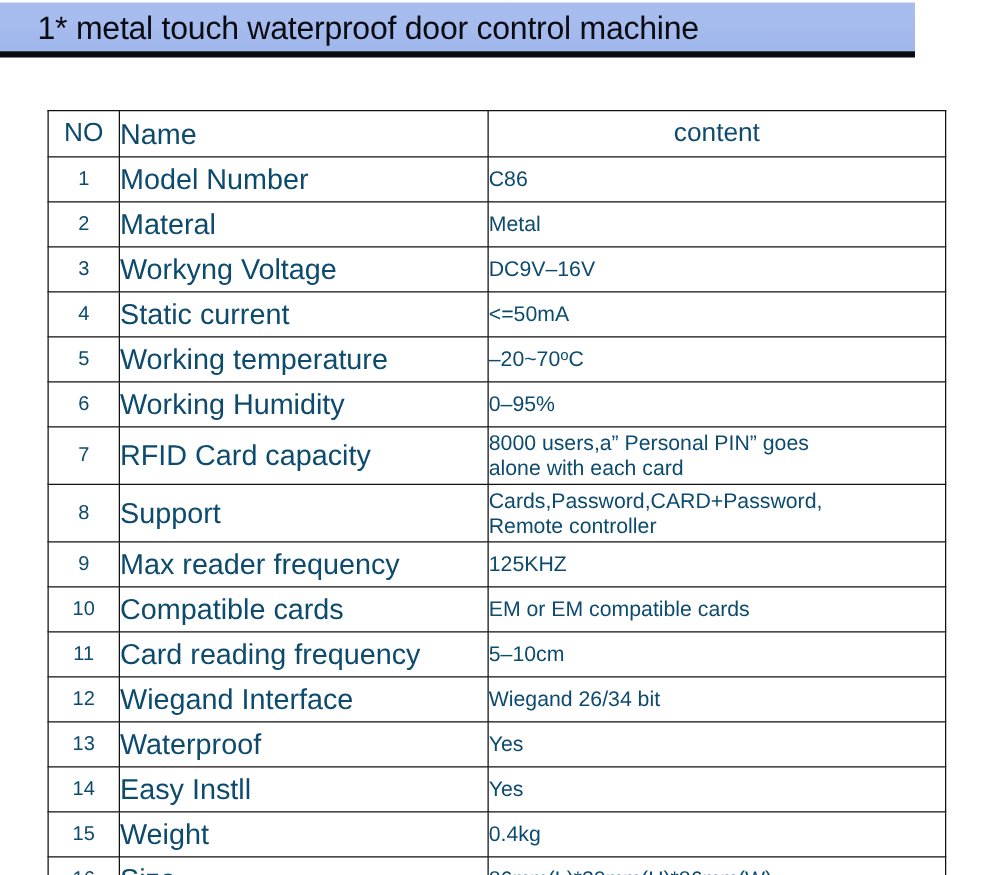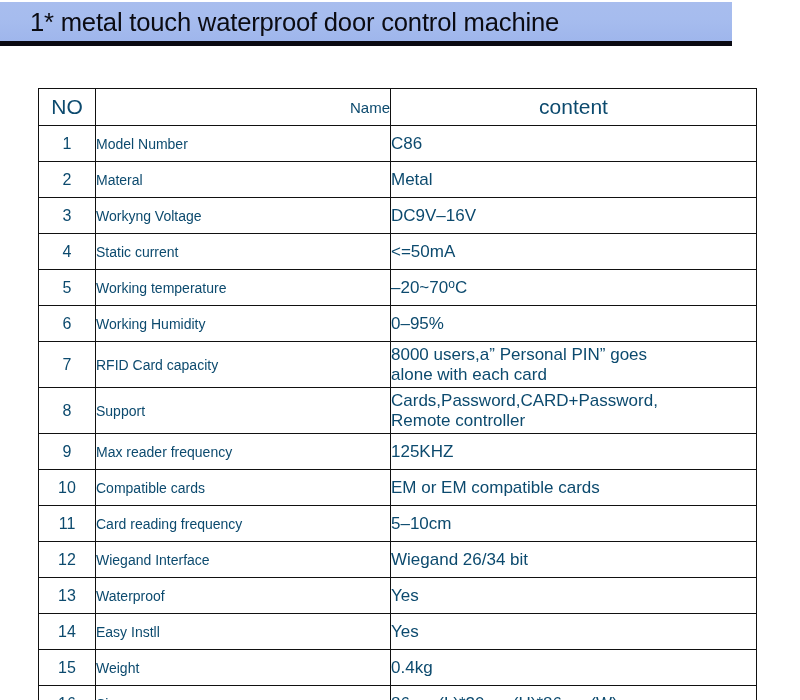--- a/index.html
+++ b/index.html
@@ -67,36 +67,36 @@
 
   
   tr.head-row th {
     height: 36px;
   }
   th.h-no {
     text-align: center;
     font-size: 21px;
   }
   th.h-name {
-    text-align: right;
-    font-size: 15px;
+    text-align: left;
+    font-size: 23px;
   }
   th.h-content {
     text-align: center;
     font-size: 21px;
   }
 
   
   td.cell-no {
     text-align: center;
     font-size: 16px;
   }
   td.cell-name {
     padding-left: 35px;
-    font-size: 14px;
+    font-size: 23px;
   }
   td.cell-content {
     padding-left: 9px;
     font-size: 17px;
     line-height: 1.13;
   }
   tr.r-single td { height: 35px; }
   tr.r-double td { height: 45px; }
 
   

